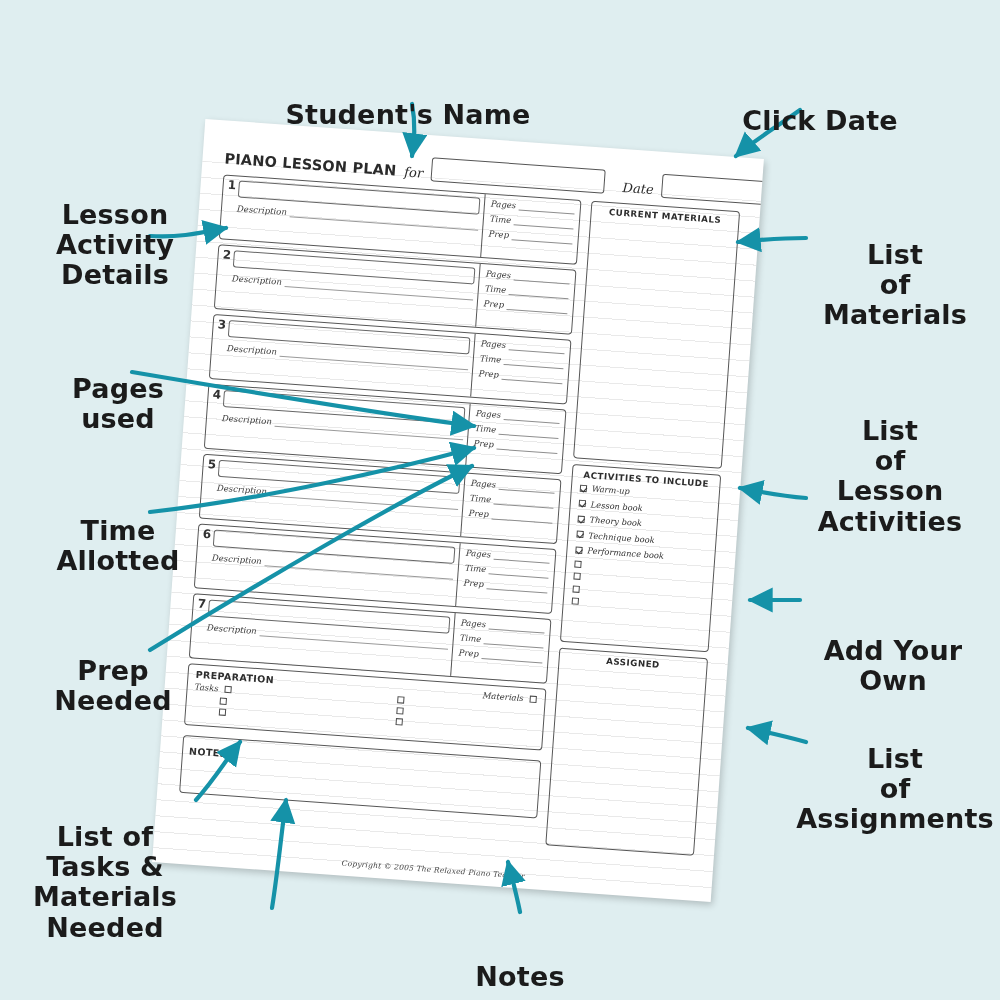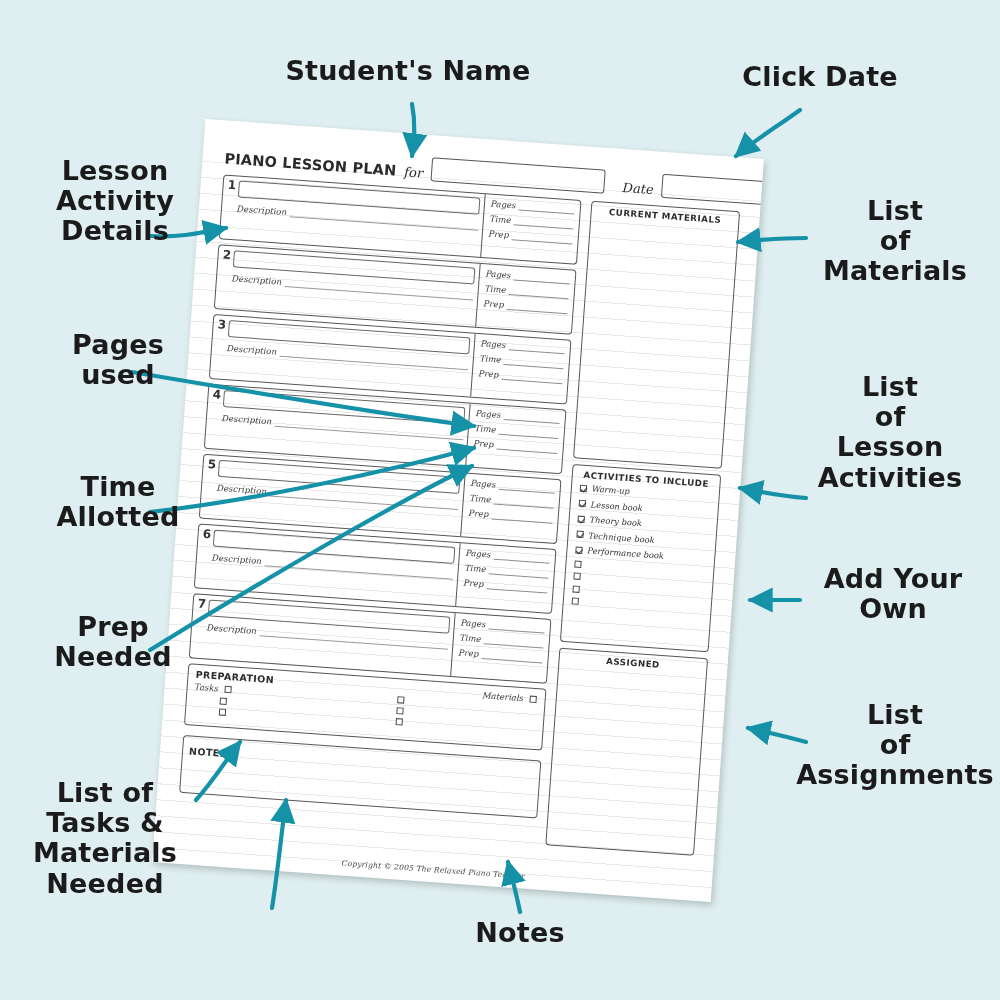--- a/index.html
+++ b/index.html
@@ -23,20 +23,21 @@
   .anno {
     position: absolute;
     color: #1b1b1b;
     font-family: "DejaVu Sans", sans-serif;
     font-weight: 700;
     font-size: 27px;
     line-height: 1.12;
     letter-spacing: 0.2px;
     text-align: center;
     white-space: pre-line;
+    margin-top: 44px;
   }
 
   
   svg.arrows {
     position: absolute;
     left: 0; top: 0;
     width: 1000px; height: 1000px;
     pointer-events: none;
   }
 
@@ -656,21 +657,21 @@
 of
 Materials</div>
   <div class="anno" style="left:18px; top:330px; width:200px;">Pages
 used</div>
   <div class="anno" style="left:790px; top:372px; width:200px;">List
 of
 Lesson
 Activities</div>
   <div class="anno" style="left:18px; top:472px; width:200px;">Time
 Allotted</div>
-  <div class="anno" style="left:798px; top:564px; width:190px;">Add Your
+  <div class="anno" style="left:798px; top:592px; width:190px;">Add Your
 Own</div>
   <div class="anno" style="left:18px; top:612px; width:190px;">Prep
 Needed</div>
   <div class="anno" style="left:792px; top:700px; width:206px;">List
 of
 Assignments</div>
   <div class="anno" style="left:10px; top:778px; width:190px;">List of
 Tasks &amp;
 Materials
 Needed</div>

